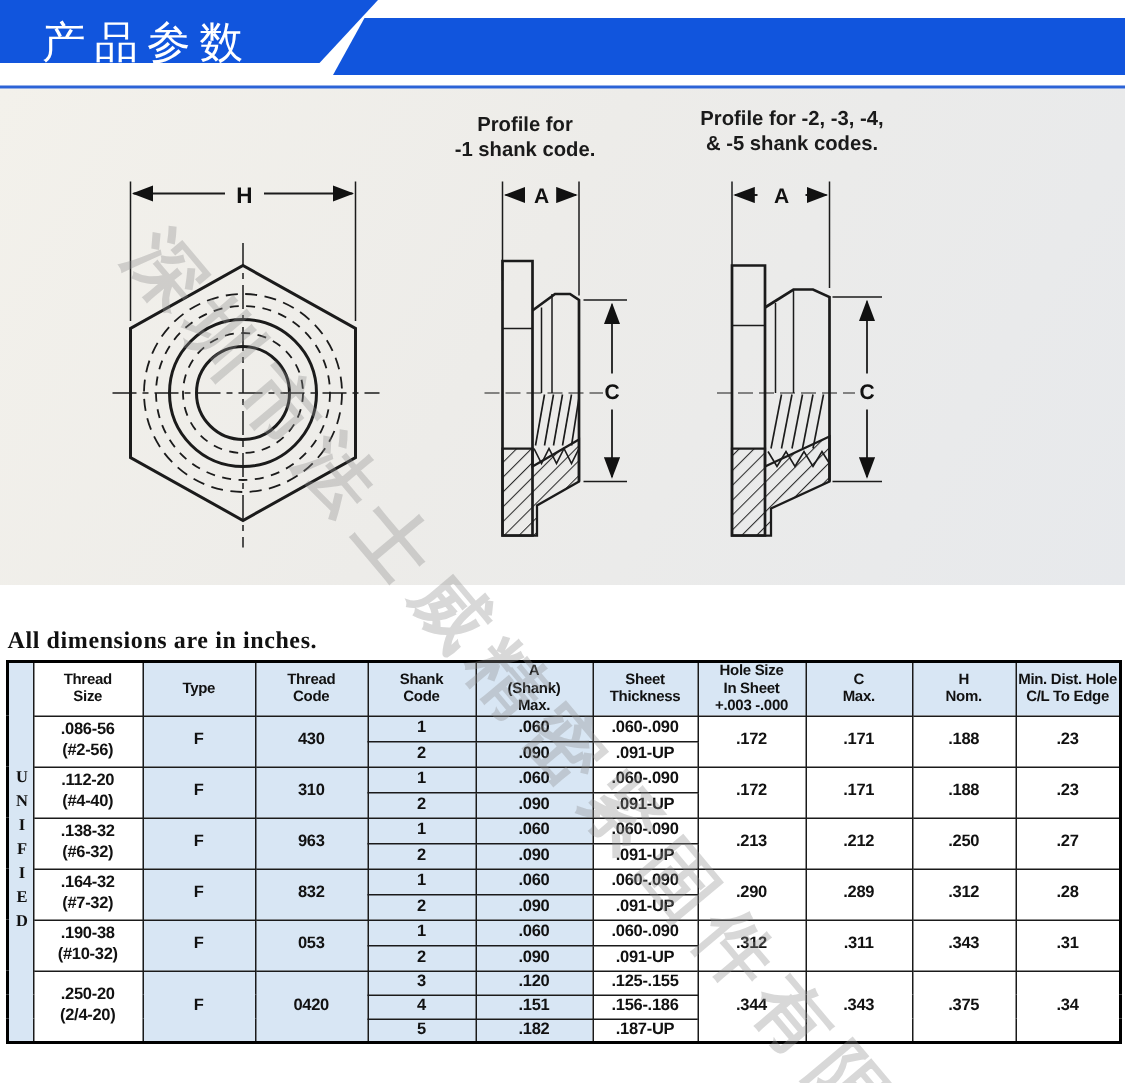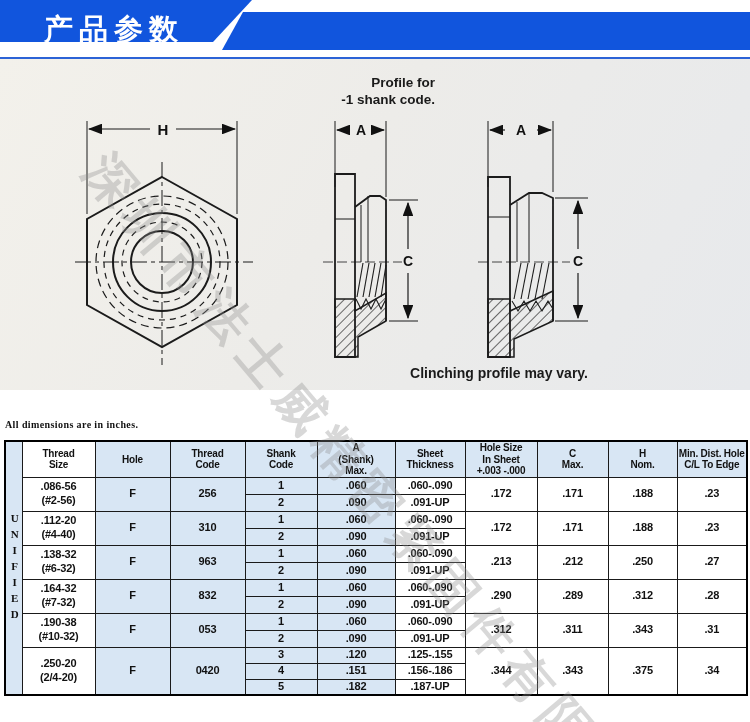--- a/index.html
+++ b/index.html
@@ -4,37 +4,37 @@
 <style>
   html,body{margin:0;padding:0;}
   .page{position:relative;width:750px;height:722px;background:#ffffff;overflow:hidden;
         font-family:"Liberation Sans",sans-serif;color:#111;}
 
   
   .banner-left{position:absolute;left:0;top:8;width:252px;height:42px;background:#1155dd;
     clip-path:polygon(0 0,100% 0,calc(100% - 39px) 100%,0 100%);}
   .banner-right{position:absolute;left:222px;top:12px;width:528px;height:38px;background:#1155dd;
     clip-path:polygon(21px 0,100% 0,100% 100%,0 100%);}
-  .banner-title{position:absolute;left:44px;top:8px;height:42px;line-height:42px;
-    font-size:29px;font-weight:bold;color:#fff;letter-spacing:6px;}
+  .banner-title{position:absolute;left:28px;top:8px;height:42px;line-height:42px;
+    font-size:29px;font-weight:normal;color:#fff;letter-spacing:6px;}
 
   
   .panel{position:absolute;left:0;top:57px;width:750px;height:331px;
     background:linear-gradient(120deg,#f3f1eb 0%,#edece9 45%,#e7e9ec 100%);
     border-top:2px solid #2c63d6;}
   .panel svg{position:absolute;left:0;top:0;}
-  .caption{position:absolute;font-weight:bold;font-size:13.5px;text-align:right;
+  .caption{position:absolute;font-weight:bold;font-size:13.5px;text-align:center;
     white-space:pre-line;line-height:1.25;color:#1a1a1a;}
   .cap1{left:265px;top:16px;width:170px;}
   .cap2{left:433px;top:12px;width:190px;}
   .clinch{left:328px;top:306px;width:260px;font-size:14px;}
 
   
   .dims-note{position:absolute;left:5px;top:419px;font-family:"Liberation Serif",serif;
-    font-weight:bold;font-size:10px;letter-spacing:0.4px;}
+    font-weight:bold;font-size:16px;letter-spacing:0.4px;}
 
   
   table.tbl{position:absolute;left:4px;top:440px;border-collapse:collapse;table-layout:fixed;
     border:2px solid #000;}
   .tbl td,.tbl th{border:1px solid #1a1a1a;text-align:center;vertical-align:middle;
     padding:0;font-size:11px;font-weight:bold;letter-spacing:-0.2px;line-height:1.25;}
   .tbl th{font-size:10px;line-height:1.15;}
   .tbl tr.gs td,.tbl tr.gs th{border-top:1.8px solid #000;}
   .blue{background:#d8e6f4;}
   .white{background:#ffffff;}
@@ -154,21 +154,22 @@
         <path d="M555,139 H588" stroke-width="1"></path>
         <path d="M555,262 H588" stroke-width="1"></path>
         <line x1="578" y1="190" x2="578" y2="142" stroke-width="1.2" marker-end="url(#ah)"></line>
         <line x1="578" y1="214" x2="578" y2="259" stroke-width="1.2" marker-end="url(#ah)"></line>
         <text x="578" y="207" text-anchor="middle" font-size="14" font-weight="bold" fill="#111" stroke="none">C</text>
       </g>
     </svg>
 
     <div class="caption cap1">Profile for
 -1 shank code.</div>
-    <div class="caption clinch">Clinching profile may vary.</div>
+    <div class="caption cap2">Profile for -2, -3, -4,
+&amp; -5 shank codes.</div>
   </div>
 
   <div class="dims-note">All dimensions are in inches.</div>
 
   <table class="tbl">
     <colgroup>
       <col style="width:17px">
         <col style="width:73px">
         <col style="width:75px">
         <col style="width:75px">
@@ -180,21 +181,21 @@
         <col style="width:69px">
         <col style="width:70px">
     </colgroup>
     <tbody>
       <tr class="hdr">
         <td class="blue" rowspan="14">
           <div class="vert">UNIFIED</div>
         </td>
         <th class="white pre">Thread
 Size</th>
-        <th class="blue pre">Hole</th>
+        <th class="blue pre">Type</th>
         <th class="blue pre">Thread
 Code</th>
         <th class="blue pre">Shank
 Code</th>
         <th class="blue pre">A
 (Shank)
 Max.</th>
         <th class="blue pre">Sheet
 Thickness</th>
         <th class="blue pre">Hole Size
@@ -205,21 +206,21 @@
         <th class="blue pre">H
 Nom.</th>
         <th class="blue pre">Min. Dist. Hole
 C/L To Edge</th>
       </tr>
 
       <tr class="gs r17">
         <td class="white pre" rowspan="2">.086-56
 (#2-56)</td>
         <td class="blue" rowspan="2">F</td>
-        <td class="blue" rowspan="2">256</td>
+        <td class="blue" rowspan="2">430</td>
         <td class="blue">1</td>
         <td class="blue">.060</td>
         <td class="white">.060-.090</td>
         <td class="white" rowspan="2">.172</td>
         <td class="white" rowspan="2">.171</td>
         <td class="white" rowspan="2">.188</td>
         <td class="white" rowspan="2">.23</td>
       </tr>
       <tr class="r17">
         <td class="blue">2</td>

